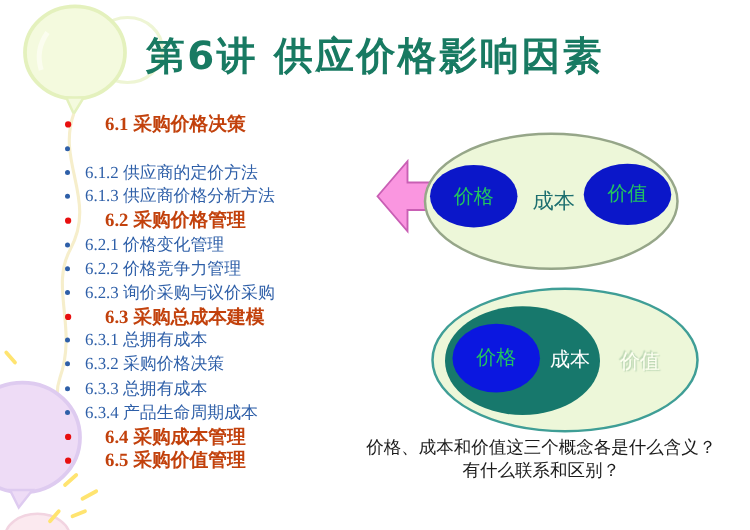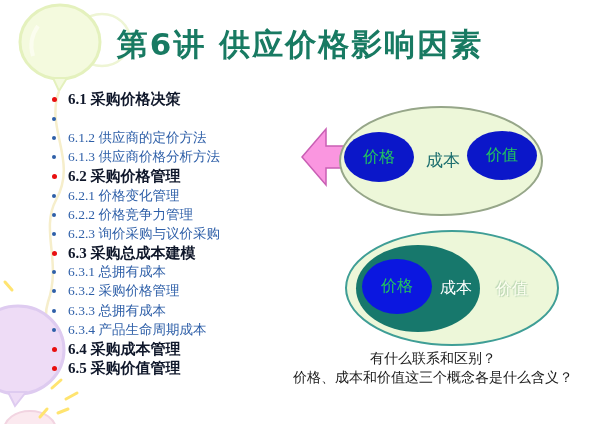--- a/index.html
+++ b/index.html
@@ -13,21 +13,21 @@
     text-align:center;font-family:"DejaVu Sans",sans-serif;
     font-size:31px;font-weight:800;letter-spacing:2px;color:#187a62;z-index:2;
   }
   .outline{
     position:absolute;left:46px;top:90px;width:260px;margin:0;padding:0;
     list-style:none;z-index:2;
   }
   .outline-item{display:flex;align-items:center;height:19.2px;white-space:nowrap;}
   .bullet{flex:0 0 16px;display:flex;align-items:center;justify-content:center;}
   .bullet::before{content:"";border-radius:50%;display:block;}
-  .level1{color:#0f172a;font-weight:bold;font-size:15px;}
+  .level1{color:#c2410c;font-weight:bold;font-size:15px;gap:16px;}
   .level1 .bullet::before{width:5px;height:5px;background:#e80f0f;}
   .level2{color:#2e5fa8;font-size:13.5px;}
   .level2 .bullet::before{width:4px;height:4px;background:#2e5fa8;}
   .outline-text{padding-left:6px;}
 
   .arrow-svg{position:absolute;left:300px;top:127px;z-index:1;}
 
   .ellipse{position:absolute;border-radius:50%;box-sizing:border-box;}
   .big-ellipse-top{left:339px;top:106px;width:204px;height:110px;background:#edf7d9;border:2px solid #96a689;z-index:2;}
   .price-top{left:344px;top:132px;width:70px;height:50px;background:#0b17c9;z-index:3;}
@@ -112,21 +112,21 @@
       <li class="outline-item level1">
         <span class="bullet"></span>
         <span class="outline-text">6.3 采购总成本建模</span>
       </li>
       <li class="outline-item level2">
         <span class="bullet"></span>
         <span class="outline-text">6.3.1 总拥有成本</span>
       </li>
       <li class="outline-item level2">
         <span class="bullet"></span>
-        <span class="outline-text">6.3.2 采购价格管理</span>
+        <span class="outline-text">6.3.2 采购价格决策</span>
       </li>
       <li class="outline-item level2">
         <span class="bullet"></span>
         <span class="outline-text">6.3.3 总拥有成本</span>
       </li>
       <li class="outline-item level2">
         <span class="bullet"></span>
         <span class="outline-text">6.3.4 产品生命周期成本</span>
       </li>
       <li class="outline-item level1">
@@ -153,17 +153,17 @@
 
   <div class="ellipse big-ellipse-bottom"></div>
   <div class="ellipse teal-bottom"></div>
   <div class="ellipse price-bottom blue-label">
     <span>价格</span>
   </div>
   <div class="cost-bottom-label">成本</div>
   <div class="value-bottom-label">价值</div>
 
   <div class="question">
+    <div>价格、成本和价值这三个概念各是什么含义？</div>
     <div>有什么联系和区别？</div>
-    <div>价格、成本和价值这三个概念各是什么含义？</div>
   </div>
 
 </div>
 
 </body></html>

